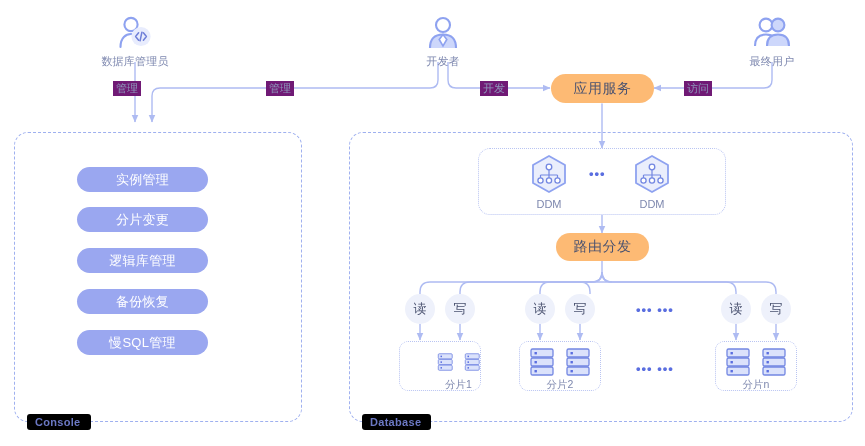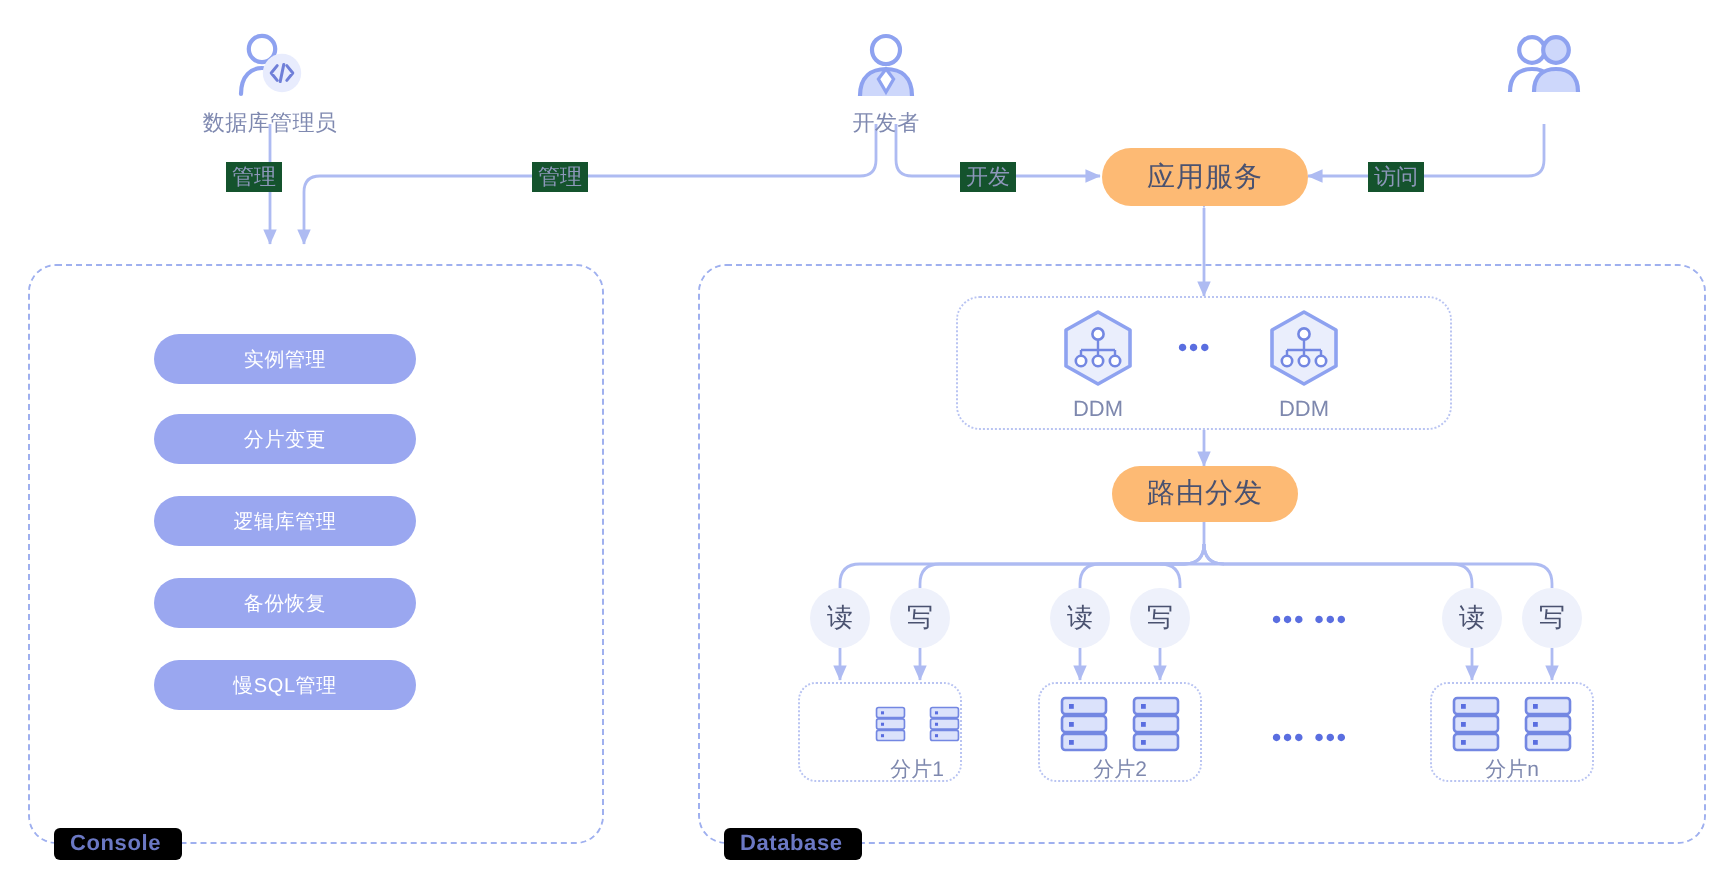--- a/index.html
+++ b/index.html
@@ -56,21 +56,21 @@
     letter-spacing: .3px;
   }
 
   
   .pill {
     position: absolute;
     width: 131px; height: 25px;
     background: #9aa7f0;
     border-radius: 13px;
     color: #ffffff;
-    font-size: 10px;
+    font-size: 13px;
     display: flex; align-items: center; justify-content: center;
     letter-spacing: .3px;
   }
 
   
   .ddm-box {
     position: absolute;
     border: 1.5px dotted #b9c4f2;
     border-radius: 12px;
     box-sizing: border-box;
@@ -112,21 +112,21 @@
     letter-spacing: 1px;
     font-weight: bold;
     white-space: nowrap;
   }
 
   
   .edge-label {
     position: absolute;
     font-size: 11px;
     color: #8d97ba;
-    background: #14532d;
+    background: #701a75;
     padding: 0 3px;
     white-space: nowrap;
   }
 </style>
 </head>
 <body>
 
 <div id="stage">
 
   <svg id="svg-layer" viewBox="0 0 865 446" xmlns="http://www.w3.org/2000/svg">
@@ -194,20 +194,21 @@
 
   <div class="actor" style="left:712px; top:8px;">
     <div class="glyph">
       <svg width="44" height="38" viewBox="0 0 44 38">
         <circle cx="16" cy="11" r="6.4" fill="none" stroke="#8ea2f0" stroke-width="2.1"></circle>
         <path d="M5,32 C5,23.5 10,20.5 16,20.5 C22,20.5 27,23.5 27,32" fill="none" stroke="#8ea2f0" stroke-width="2.1" stroke-linejoin="round"></path>
         <circle cx="28" cy="11" r="6.4" fill="#cdd7fb" stroke="#8ea2f0" stroke-width="2.1"></circle>
         <path d="M17,32 C17,23.5 22,20.5 28,20.5 C34,20.5 39,23.5 39,32" fill="#cdd7fb" stroke="#8ea2f0" stroke-width="2.1" stroke-linejoin="round"></path>
       </svg>
     </div>
+    <div class="cap">最终用户</div>
   </div>
 
   <div class="edge-label" style="left:113px; top:81px;">管理</div>
   <div class="edge-label" style="left:266px; top:81px;">管理</div>
   <div class="edge-label" style="left:480px; top:81px;">开发</div>
   <div class="edge-label" style="left:684px; top:81px;">访问</div>
 
   <div class="capsule" style="left:551px; top:74px; width:103px; height:29px;">
     <span>应用服务</span>
   </div>

